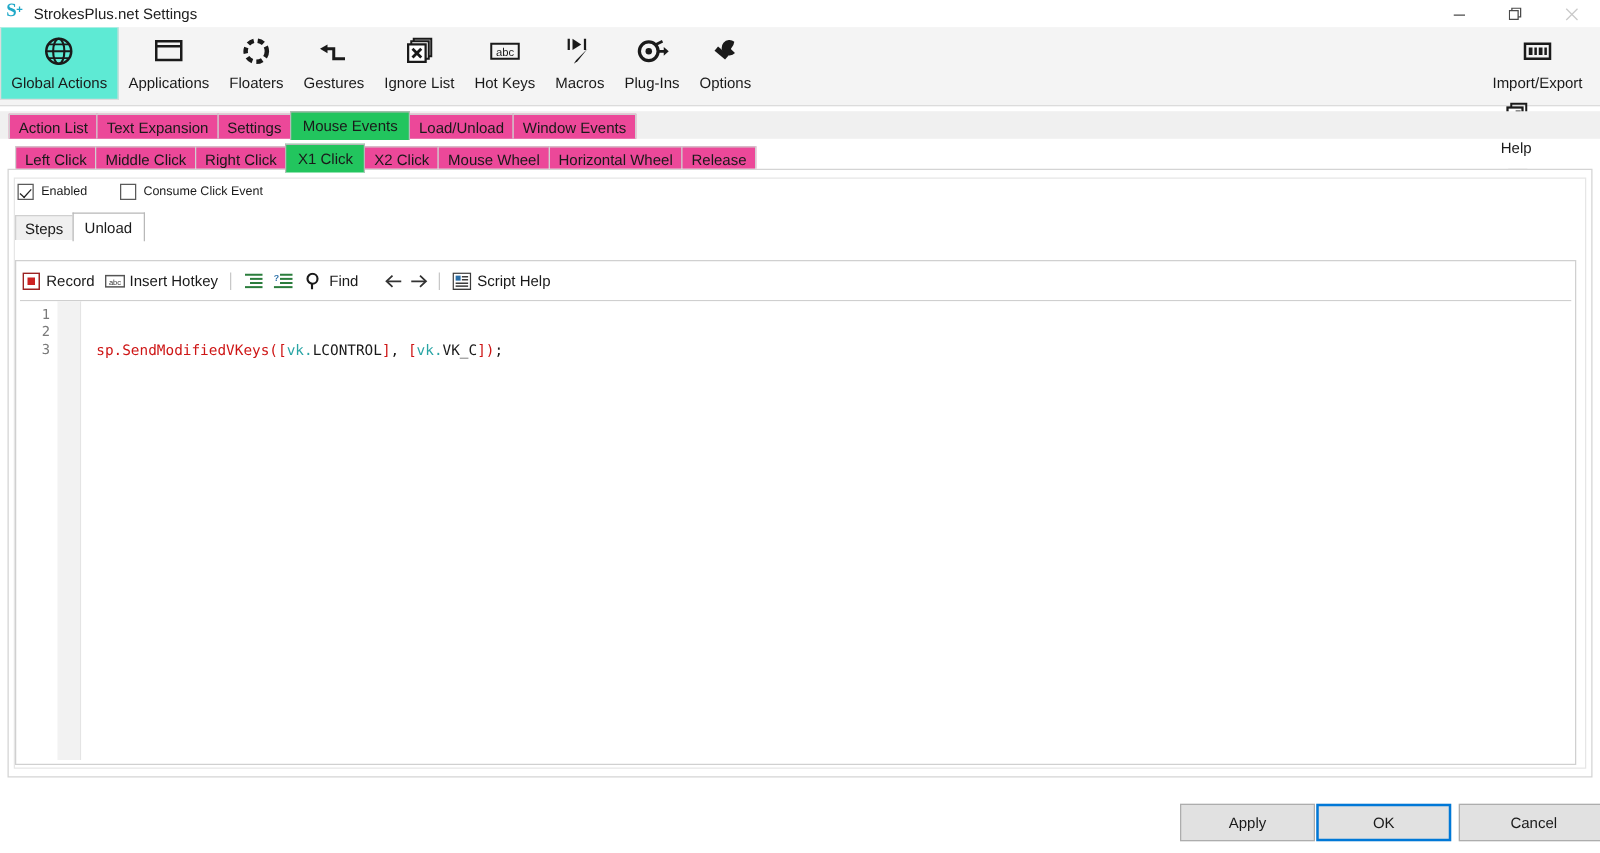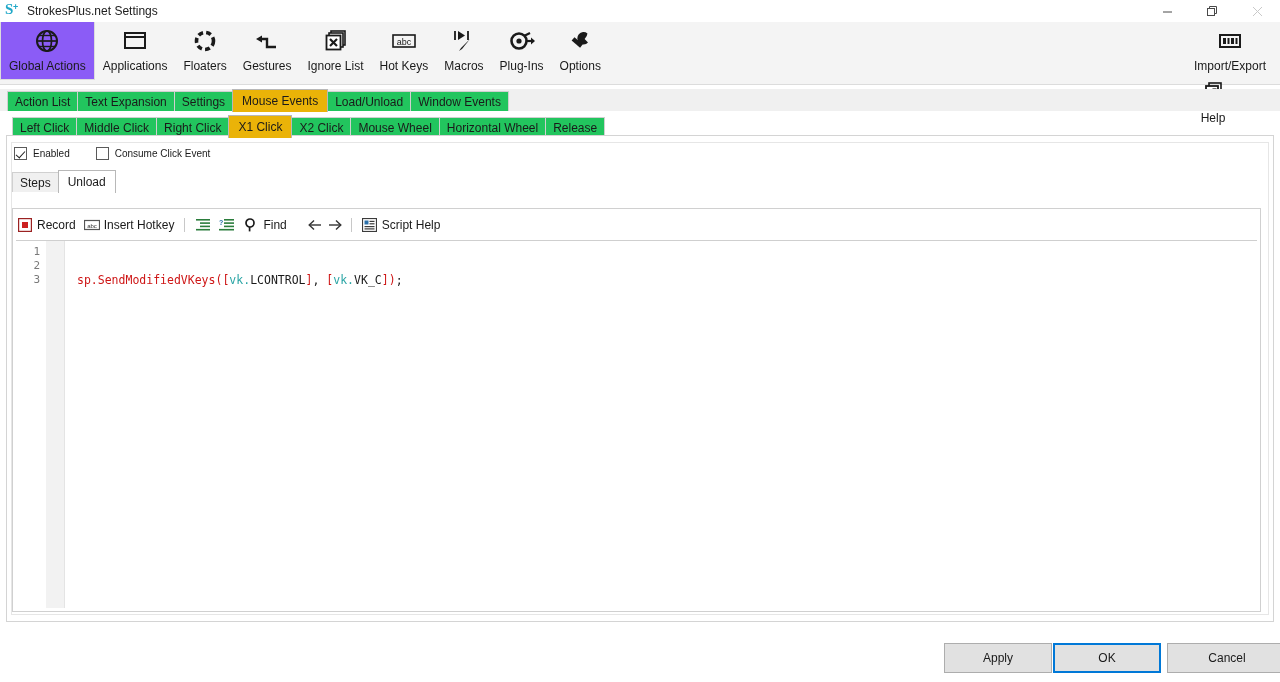--- a/index.html
+++ b/index.html
@@ -102,21 +102,21 @@
     height: 58px;
     padding: 4px 8px 0 8px;
     min-width: 54px;
     display: flex;
     flex-direction: column;
     align-items: center;
     justify-content: flex-start;
     box-sizing: border-box;
   }
   .ribbon-item.selected {
-    background: #8b5cf6;
+    background: #5eead4;
     border: 1px solid #dcdcdc;
     border-top: none;
     padding-top: 4px;
   }
   .ribbon-item .ri-icon {
     height: 30px;
     display: flex;
     align-items: center;
     justify-content: center;
   }
@@ -139,29 +139,29 @@
   }
   .tabstrip.level1 { top: 89px; height: 22px; padding-left: 7px; }
   .tabstrip.level2 { top: 115px; height: 22px; padding-left: 12px; background: transparent; }
 
   .tab {
     height: 20px;
     line-height: 20px;
     padding: 0 7px;
     font-size: 12px;
     color: #1a1a1a;
-    background: #22c55e;
+    background: #ec4899;
     border: 1px solid #d0d0d0;
     border-bottom: none;
     margin-right: -1px;
     white-space: nowrap;
     box-sizing: border-box;
   }
   .tab.active {
-    background: #eab308;
+    background: #22c55e;
     height: 23px;
     line-height: 22px;
     margin-bottom: -1px;
     position: relative;
     z-index: 3;
     border-color: #b8b8b8;
     padding: 0 9px;
   }
 
   

